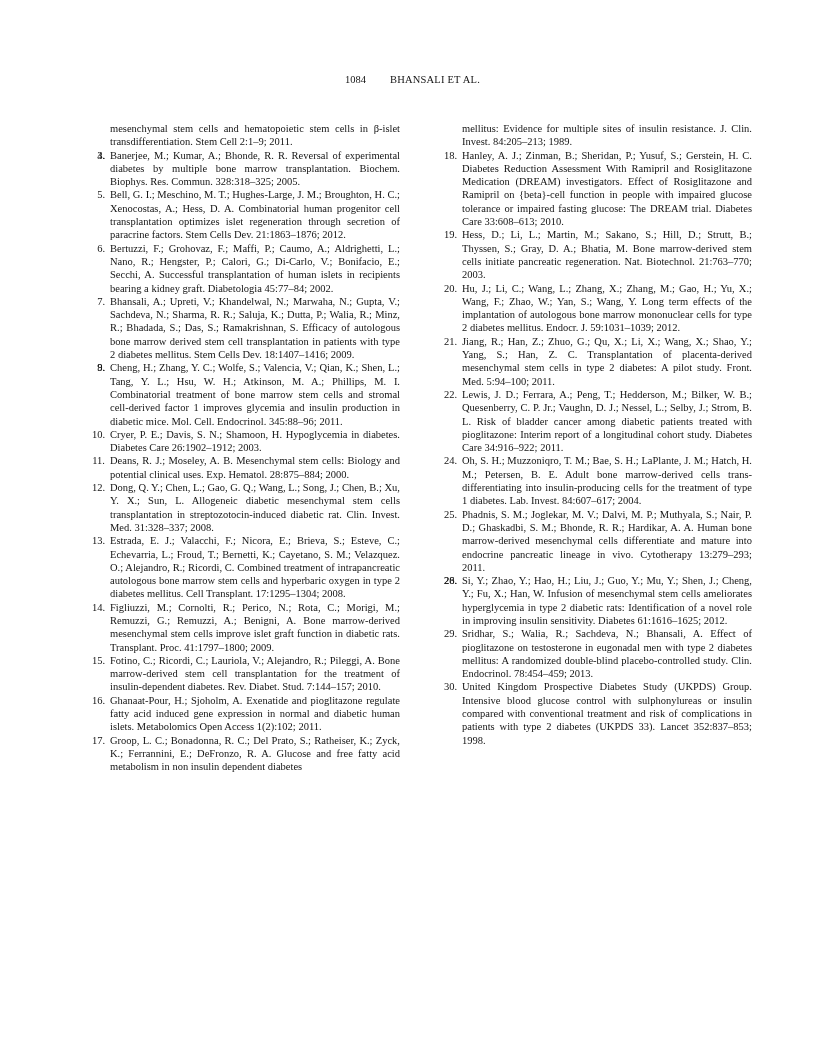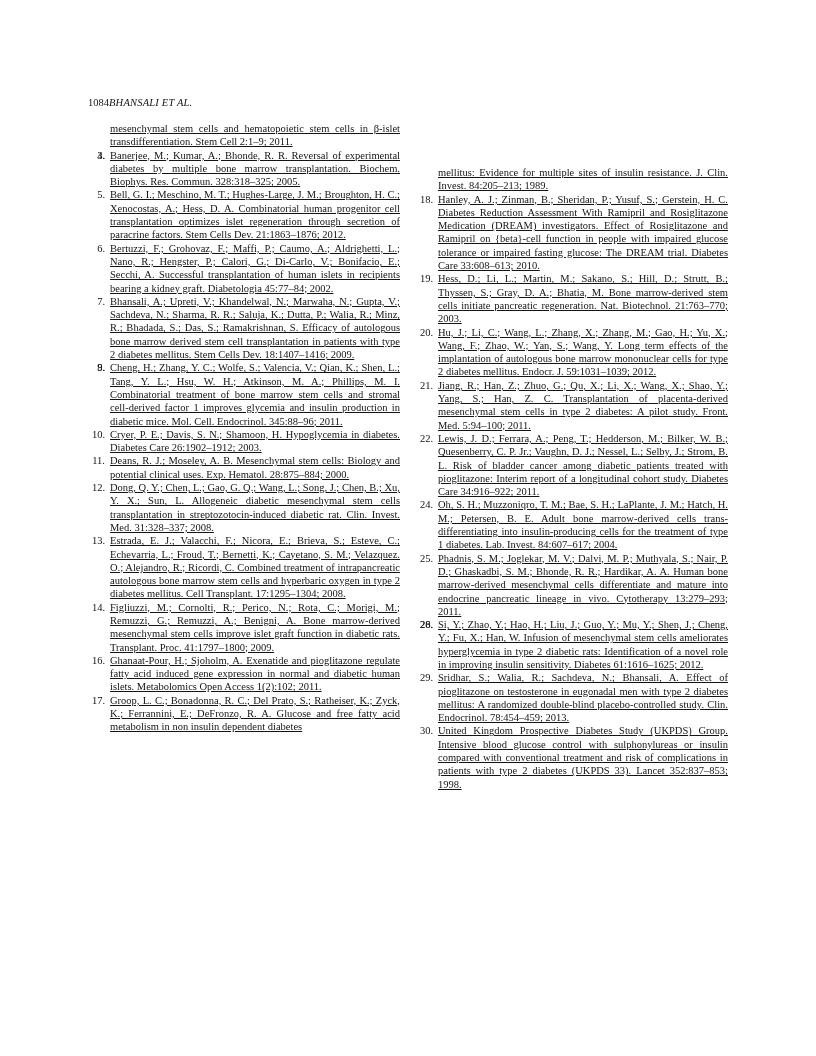--- a/index.html
+++ b/index.html
@@ -11,47 +11,46 @@
     position: relative;
     width: 816px;
     height: 1056px;
     background: #ffffff;
     font-family: "Liberation Serif", serif;
     color: #141414;
     overflow: hidden;
   }
   .header {
     position: absolute;
-    top: 96px;
+    top: 73px;
     left: 88px;
     width: 649px;
     display: flex;
-    justify-content: flex-start;
+    justify-content: center;
     align-items: baseline;
     font-size: 10.5px;
     line-height: 13px;
+    gap: 24px;
   }
   .running-head {
     letter-spacing: 0.2px;
-    font-style: italic;
   }
   .col {
     position: absolute;
     top: 122px;
     width: 312px;
     font-size: 10.5px;
     line-height: 13.3px;
     text-align: justify;
   }
   .col-left  { left: 88px; }
-  .col-right { left: 416px; margin-top: 44px; }
+  .col-right { left: 440px; }
   .ref, .cont {
     position: relative;
     padding-left: 22px;
-    text-decoration: underline;
   }
   .ref-num {
     position: absolute;
     left: 0;
     top: 0;
     width: 17px;
     text-align: right;
   }
 </style>
 </head>
@@ -72,20 +71,21 @@
         <div class="ref"><span class="ref-num">5.</span><span class="ref-text">Bell, G. I.; Meschino, M. T.; Hughes-Large, J. M.; Broughton, H. C.; Xenocostas, A.; Hess, D. A. Combinatorial human progenitor cell transplantation optimizes islet regeneration through secretion of paracrine factors. Stem Cells Dev. 21:1863–1876; 2012.</span></div>
         <div class="ref"><span class="ref-num">6.</span><span class="ref-text">Bertuzzi, F.; Grohovaz, F.; Maffi, P.; Caumo, A.; Aldrighetti, L.; Nano, R.; Hengster, P.; Calori, G.; Di-Carlo, V.; Bonifacio, E.; Secchi, A. Successful transplantation of human islets in recipients bearing a kidney graft. Diabetologia 45:77–84; 2002.</span></div>
         <div class="ref"><span class="ref-num">7.</span><span class="ref-text">Bhansali, A.; Upreti, V.; Khandelwal, N.; Marwaha, N.; Gupta, V.; Sachdeva, N.; Sharma, R. R.; Saluja, K.; Dutta, P.; Walia, R.; Minz, R.; Bhadada, S.; Das, S.; Ramakrishnan, S. Efficacy of autologous bone marrow derived stem cell transplantation in patients with type 2 diabetes mellitus. Stem Cells Dev. 18:1407–1416; 2009.</span></div>
         <div class="ref"><span class="ref-num">8.</span></div>
         <div class="ref"><span class="ref-num">9.</span><span class="ref-text">Cheng, H.; Zhang, Y. C.; Wolfe, S.; Valencia, V.; Qian, K.; Shen, L.; Tang, Y. L.; Hsu, W. H.; Atkinson, M. A.; Phillips, M. I. Combinatorial treatment of bone marrow stem cells and stromal cell-derived factor 1 improves glycemia and insulin production in diabetic mice. Mol. Cell. Endocrinol. 345:88–96; 2011.</span></div>
         <div class="ref"><span class="ref-num">10.</span><span class="ref-text">Cryer, P. E.; Davis, S. N.; Shamoon, H. Hypoglycemia in diabetes. Diabetes Care 26:1902–1912; 2003.</span></div>
         <div class="ref"><span class="ref-num">11.</span><span class="ref-text">Deans, R. J.; Moseley, A. B. Mesenchymal stem cells: Biology and potential clinical uses. Exp. Hematol. 28:875–884; 2000.</span></div>
         <div class="ref"><span class="ref-num">12.</span><span class="ref-text">Dong, Q. Y.; Chen, L.; Gao, G. Q.; Wang, L.; Song, J.; Chen, B.; Xu, Y. X.; Sun, L. Allogeneic diabetic mesenchymal stem cells transplantation in streptozotocin-induced diabetic rat. Clin. Invest. Med. 31:328–337; 2008.</span></div>
         <div class="ref"><span class="ref-num">13.</span><span class="ref-text">Estrada, E. J.; Valacchi, F.; Nicora, E.; Brieva, S.; Esteve, C.; Echevarria, L.; Froud, T.; Bernetti, K.; Cayetano, S. M.; Velazquez. O.; Alejandro, R.; Ricordi, C. Combined treatment of intrapancreatic autologous bone marrow stem cells and hyperbaric oxygen in type 2 diabetes mellitus. Cell Transplant. 17:1295–1304; 2008.</span></div>
         <div class="ref"><span class="ref-num">14.</span><span class="ref-text">Figliuzzi, M.; Cornolti, R.; Perico, N.; Rota, C.; Morigi, M.; Remuzzi, G.; Remuzzi, A.; Benigni, A. Bone marrow-derived mesenchymal stem cells improve islet graft function in diabetic rats. Transplant. Proc. 41:1797–1800; 2009.</span></div>
+        <div class="ref"><span class="ref-num">15.</span><span class="ref-text">Fotino, C.; Ricordi, C.; Lauriola, V.; Alejandro, R.; Pileggi, A. Bone marrow-derived stem cell transplantation for the treatment of insulin-dependent diabetes. Rev. Diabet. Stud. 7:144–157; 2010.</span></div>
         <div class="ref"><span class="ref-num">16.</span><span class="ref-text">Ghanaat-Pour, H.; Sjoholm, A. Exenatide and pioglitazone regulate fatty acid induced gene expression in normal and diabetic human islets. Metabolomics Open Access 1(2):102; 2011.</span></div>
         <div class="ref"><span class="ref-num">17.</span><span class="ref-text">Groop, L. C.; Bonadonna, R. C.; Del Prato, S.; Ratheiser, K.; Zyck, K.; Ferrannini, E.; DeFronzo, R. A. Glucose and free fatty acid metabolism in non insulin dependent diabetes</span></div>
       </div>
   </div>
 
   <div class="col col-right">
     <div class="cont">mellitus: Evidence for multiple sites of insulin resistance. J. Clin. Invest. 84:205–213; 1989.</div>
     <div>
         <div class="ref"><span class="ref-num">18.</span><span class="ref-text">Hanley, A. J.; Zinman, B.; Sheridan, P.; Yusuf, S.; Gerstein, H. C. Diabetes Reduction Assessment With Ramipril and Rosiglitazone Medication (DREAM) investigators. Effect of Rosiglitazone and Ramipril on {beta}-cell function in people with impaired glucose tolerance or impaired fasting glucose: The DREAM trial. Diabetes Care 33:608–613; 2010.</span></div>
         <div class="ref"><span class="ref-num">19.</span><span class="ref-text">Hess, D.; Li, L.; Martin, M.; Sakano, S.; Hill, D.; Strutt, B.; Thyssen, S.; Gray, D. A.; Bhatia, M. Bone marrow-derived stem cells initiate pancreatic regeneration. Nat. Biotechnol. 21:763–770; 2003.</span></div>

